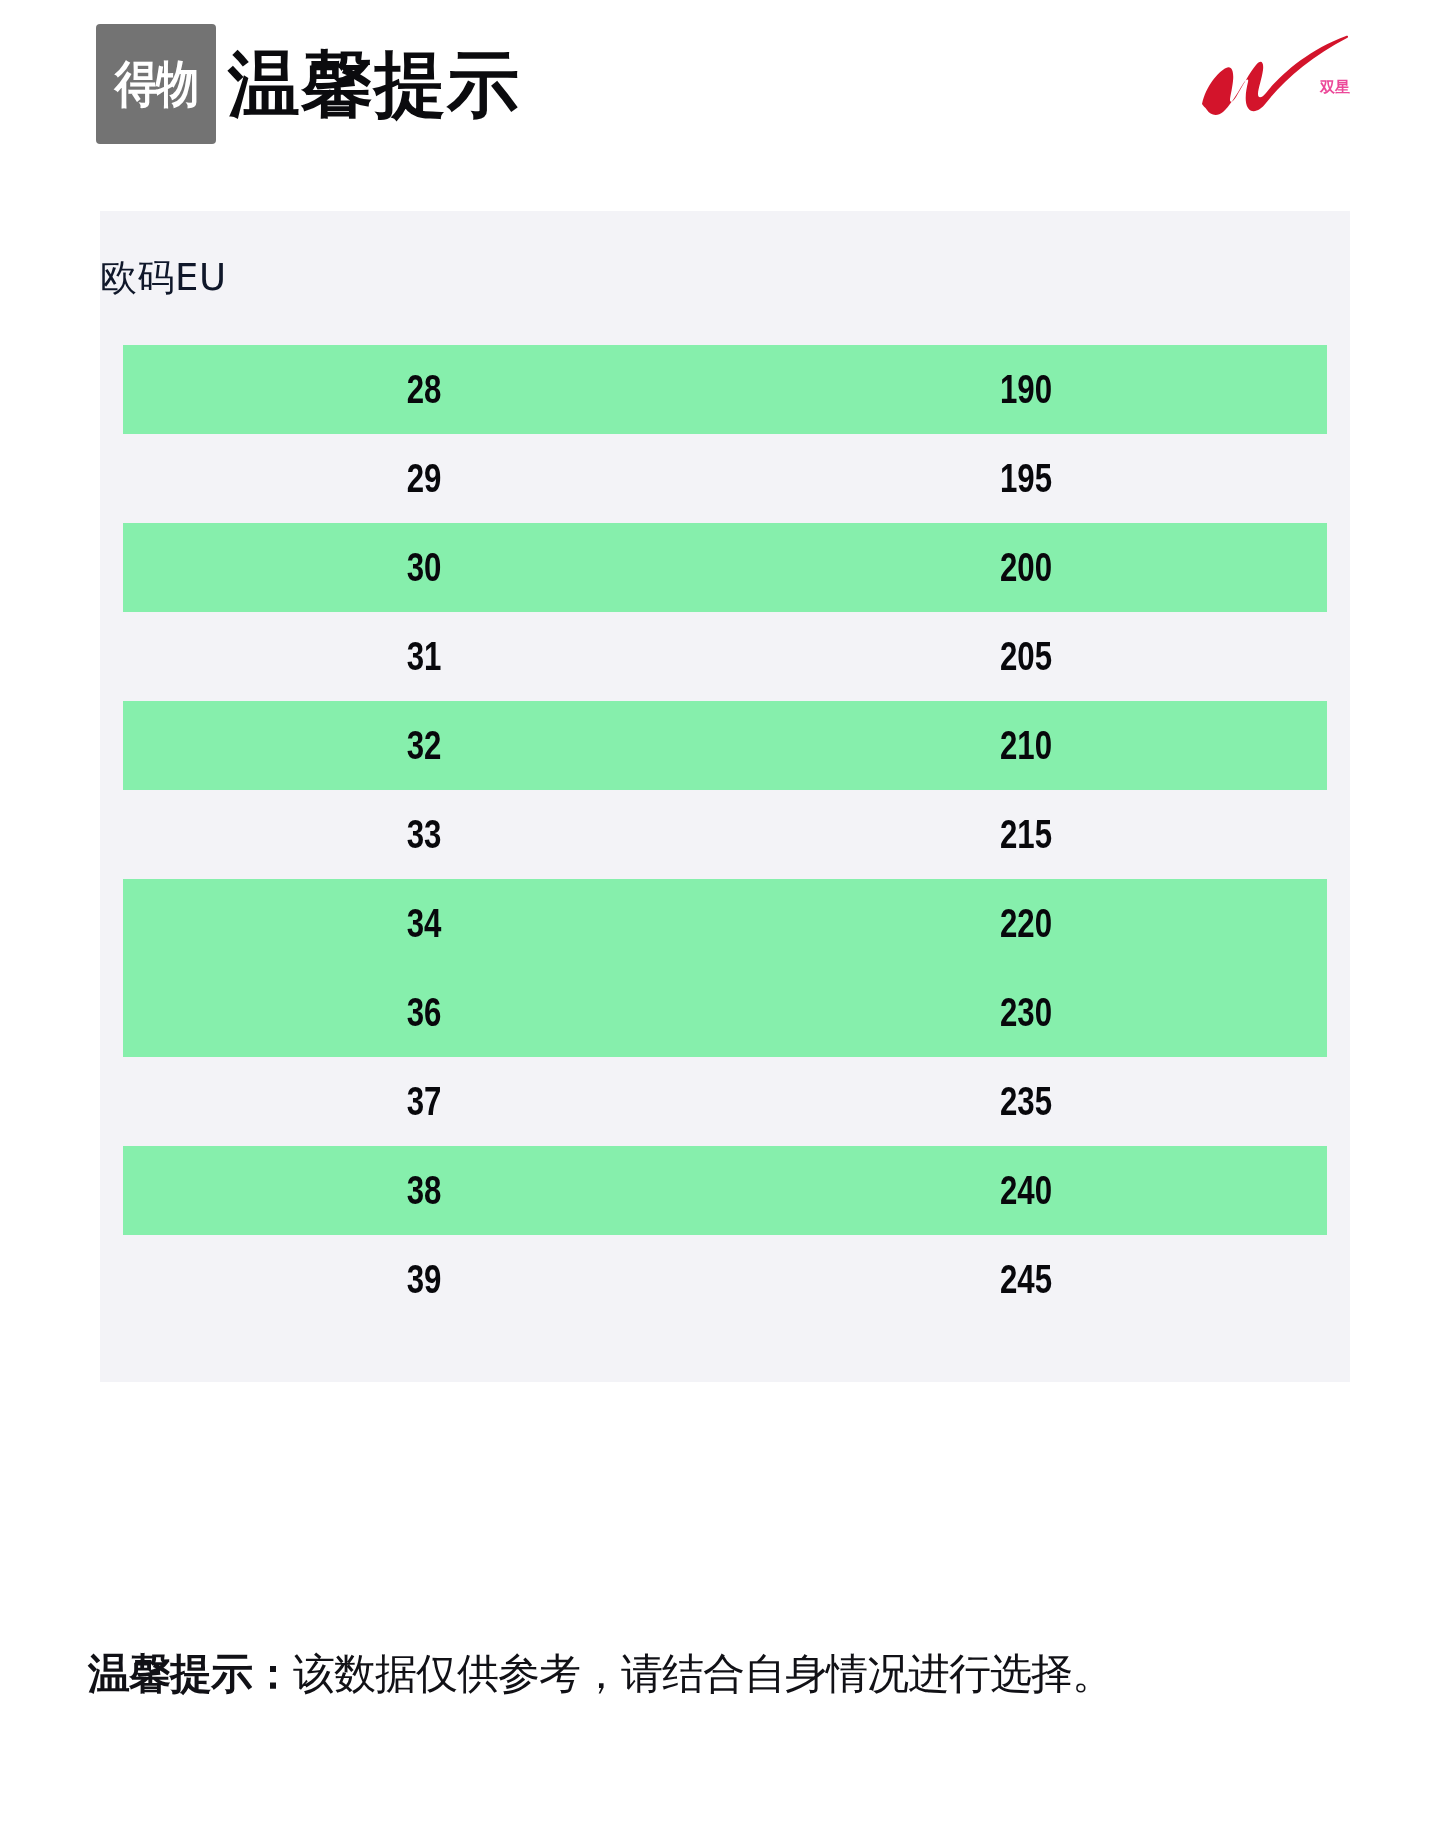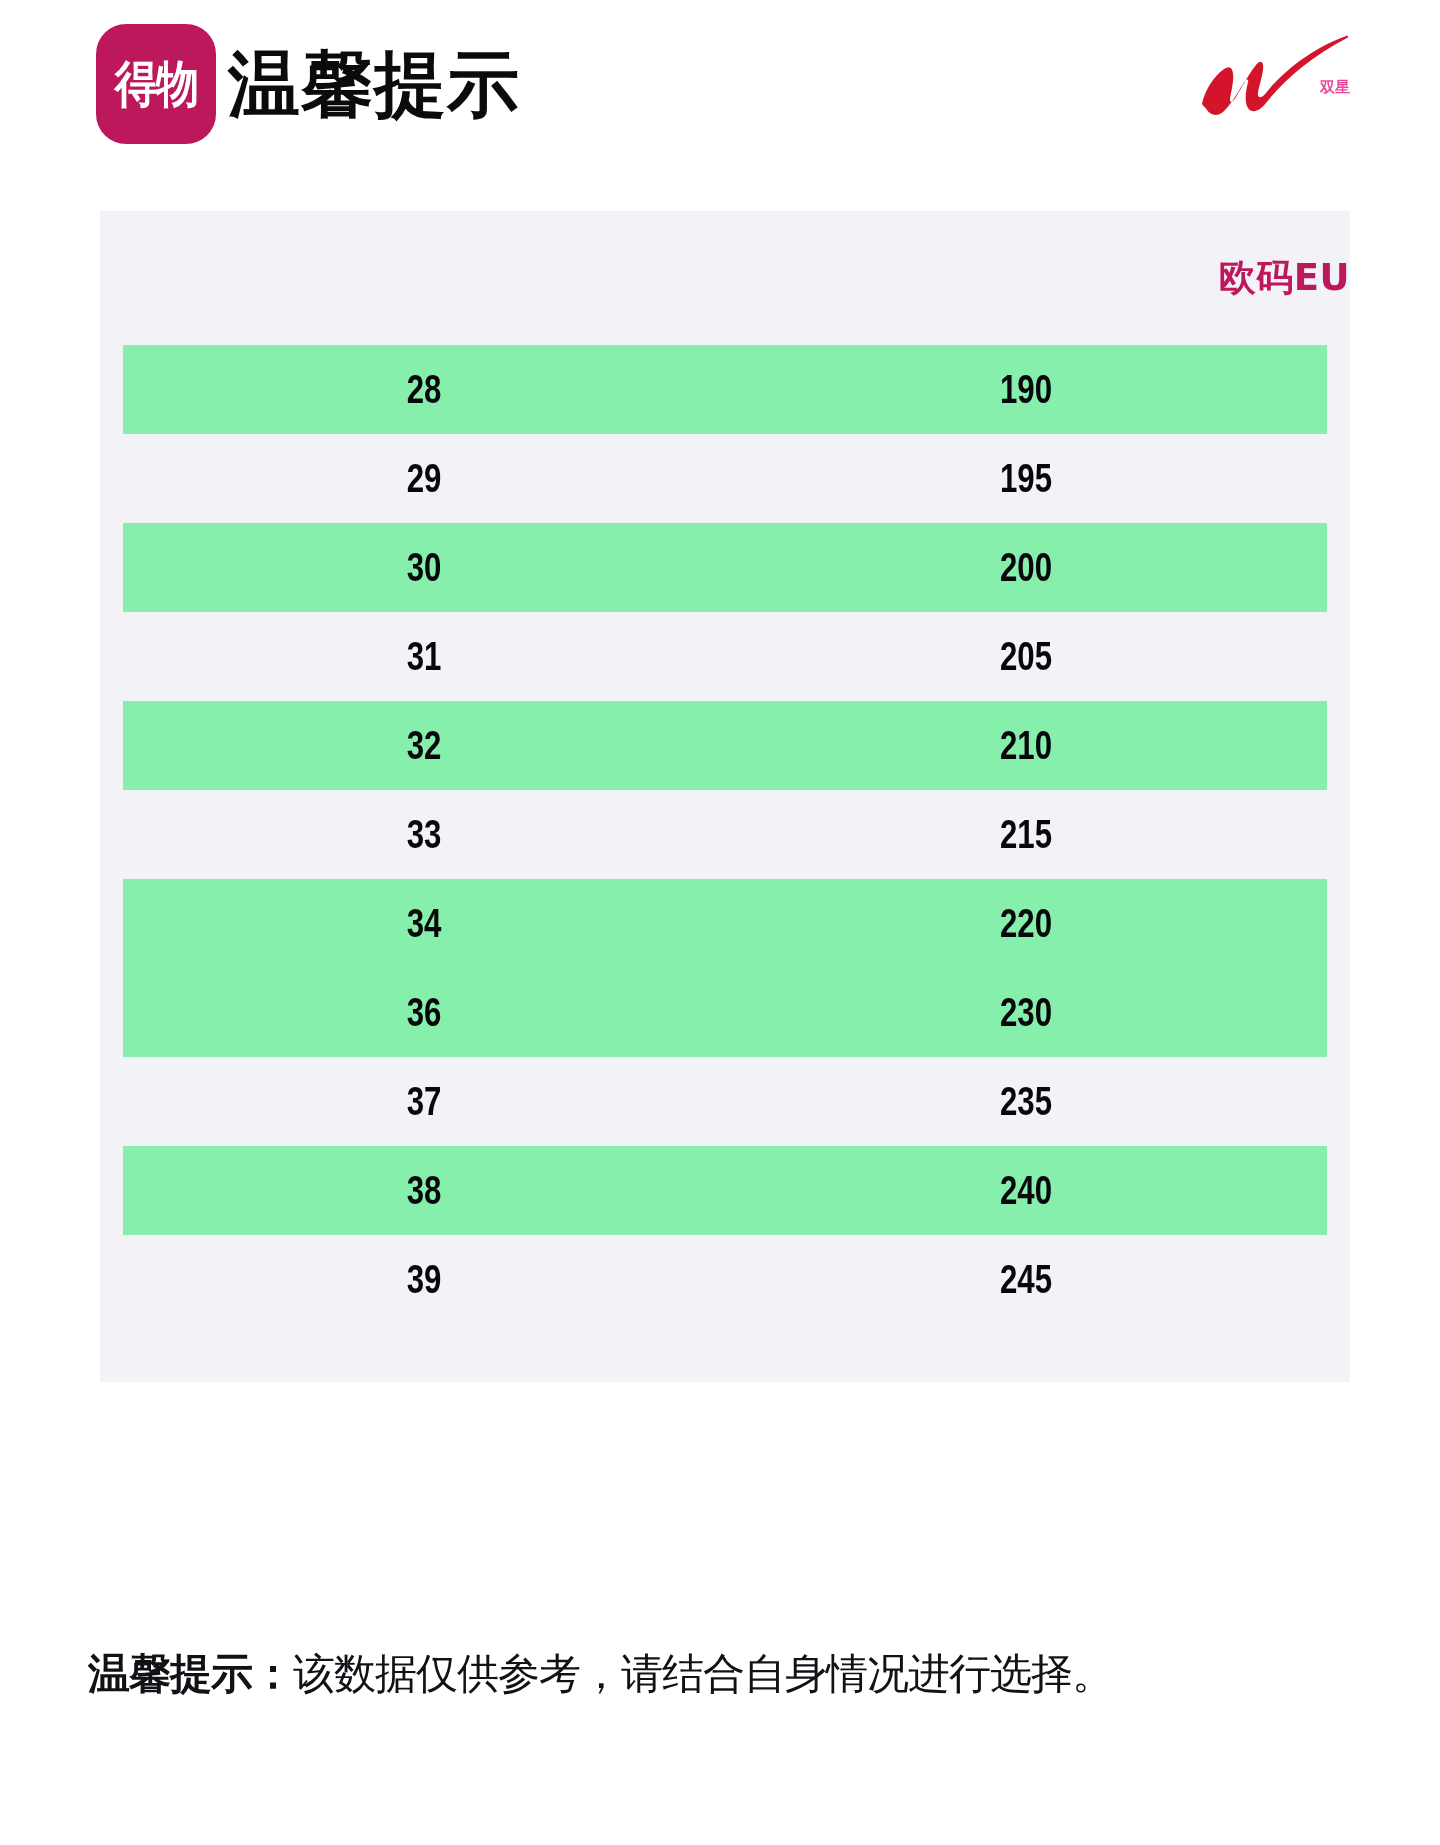--- a/index.html
+++ b/index.html
@@ -30,22 +30,22 @@
     width: 1440px;
     height: 160px;
   }
 
   .brand-mark {
     position: absolute;
     left: 96px;
     top: 24px;
     width: 120px;
     height: 120px;
-    background: #be185d;
-    border-radius: 30px;
+    background: #737373;
+    border-radius: 4px;
     display: flex;
     align-items: center;
     justify-content: center;
   }
   .brand-mark-text {
     color: #ffffff;
     font-size: 50px;
     font-weight: 700;
     letter-spacing: -2px;
     line-height: 1;
@@ -97,24 +97,24 @@
     background: #f3f3f7;
   }
 
   .thead {
     display: flex;
     height: 134px;
     align-items: center;
   }
   .thead .cell {
     flex: 1 1 0;
-    text-align: right;
+    text-align: left;
     font-size: 37px;
-    font-weight: 700;
-    color: #be185d;
+    font-weight: 400;
+    color: #0f172a;
     letter-spacing: 0.5px;
     white-space: nowrap;
     font-family: "DejaVu Sans", "Liberation Sans", sans-serif;
   }
 
   .rows {
     position: relative;
   }
 
   .trow {

